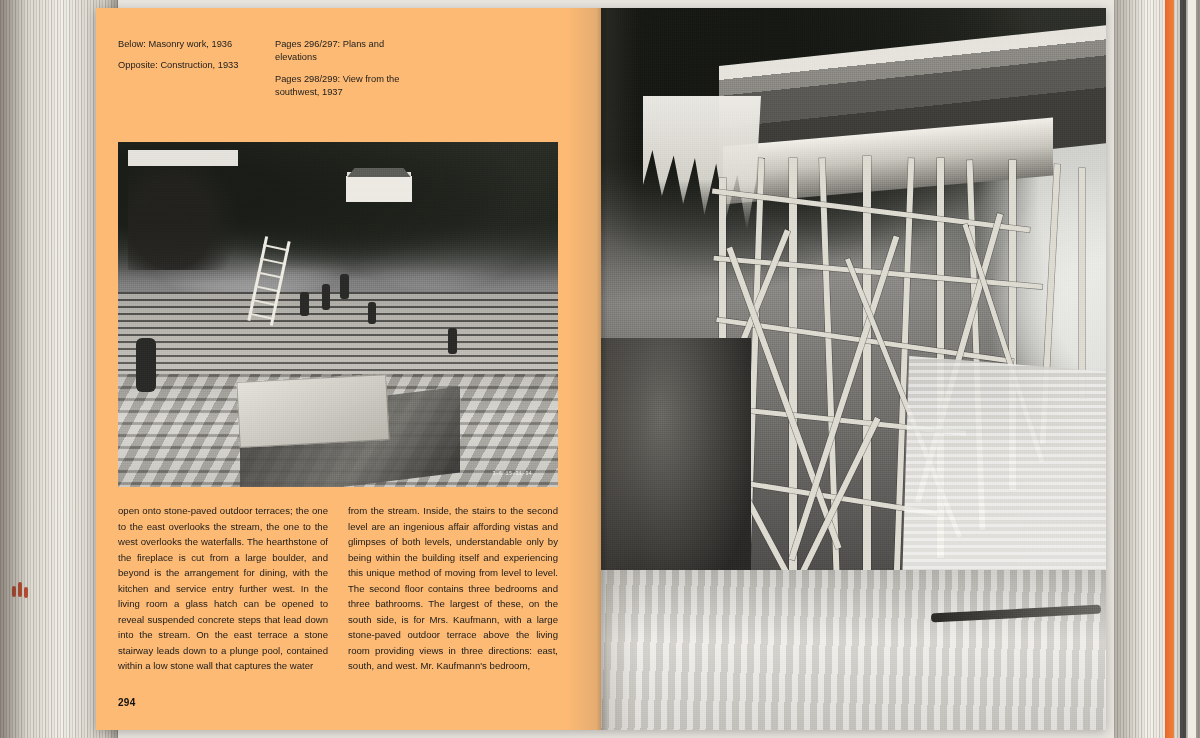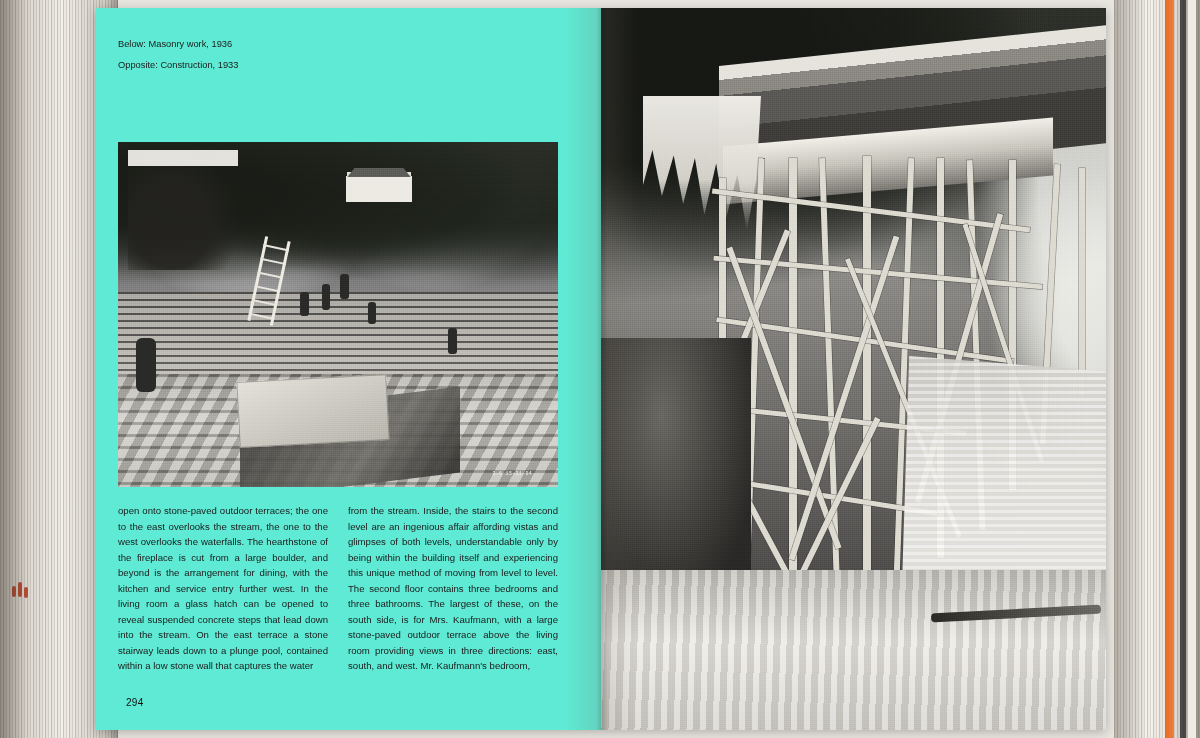--- a/index.html
+++ b/index.html
@@ -97,21 +97,21 @@
     background: #fbfaf8;
     box-shadow: 0 2px 10px rgba(0,0,0,.25);
   }
 
   .page {
     position: absolute;
     top: 0;
     height: 722px;
     overflow: hidden;
   }
-  .page-left  { left: 0;    width: 547px; background: #5eead4; }
+  .page-left  { left: 0;    width: 547px; background: #fdba74; }
   .page-right { left: 505px; width: 505px; background: #f7f6f3; }
 
   
   .gutter {
     position: absolute;
     top: 0;
     left: 470px;
     width: 72px;
     height: 722px;
     pointer-events: none;
@@ -258,24 +258,23 @@
     color: #1b1b1b;
     text-align: justify;
   }
   .body-col p { margin: 0; }
 
   .folio {
     position: absolute;
     left: 22px;
     bottom: 22px;
     font-size: 10px;
-    font-weight: normal;
+    font-weight: bold;
     color: #111;
     letter-spacing: .3px;
-    margin-left: 8px;
   }
 
   
   .photo-right {
     position: absolute;
     top: 0; left: 0;
     width: 505px;
     height: 722px;
     overflow: hidden;
     background: #1e1e1e;
@@ -378,20 +377,24 @@
   <div class="edge-stripe stripe-cream"></div>
 
   <div class="spread">
 
     <div class="page page-left">
 
       <div class="captions">
         <div class="caption-col">
           <p>Below: Masonry work, 1936</p>
           <p>Opposite: Construction, 1933</p>
+        </div>
+        <div class="caption-col">
+          <p>Pages 296/297: Plans and elevations</p>
+          <p>Pages 298/299: View from the southwest, 1937</p>
         </div>
       </div>
 
       <div class="photo-left">
         <div class="pl-sky"></div>
         <div class="pl-trees"></div>
         <div class="pl-house"></div>
         <div class="pl-stonewall"></div>
         <div class="pl-ground"></div>
         <div class="pl-dark-slab"></div>

